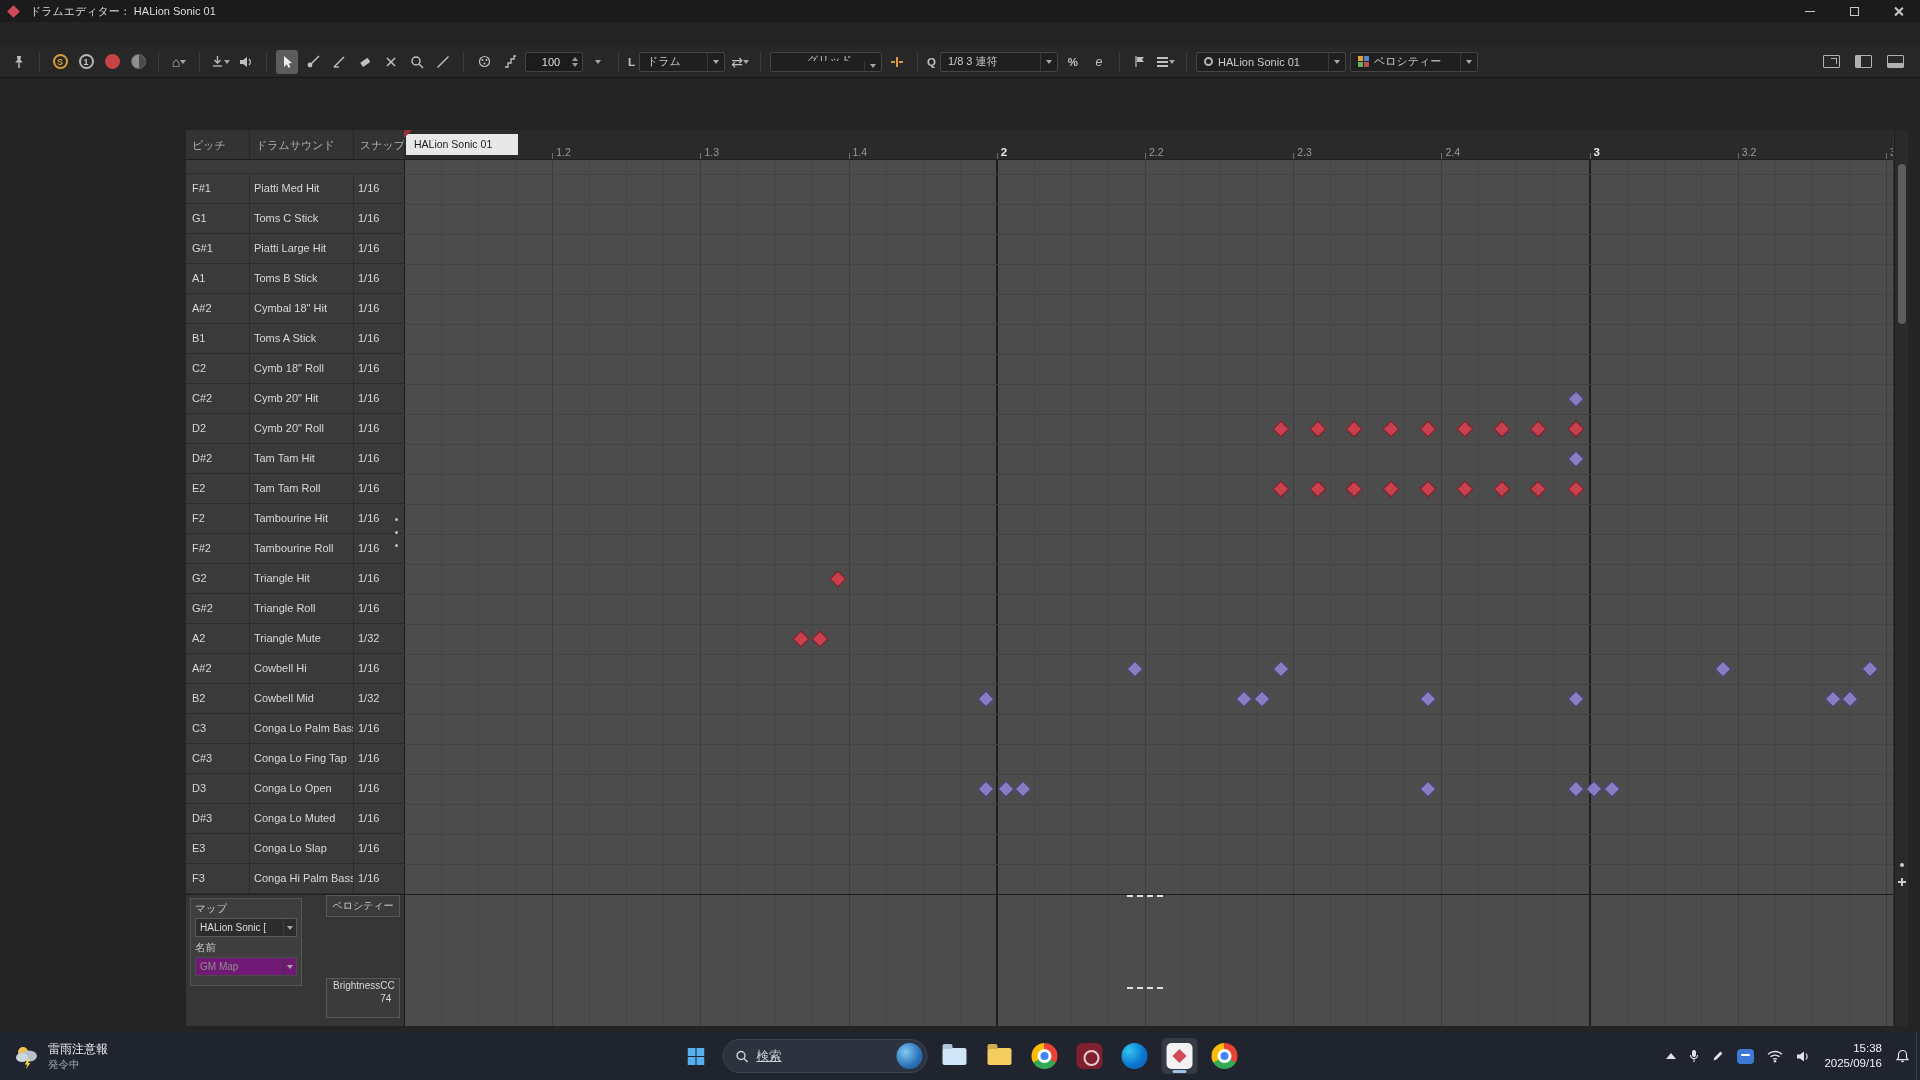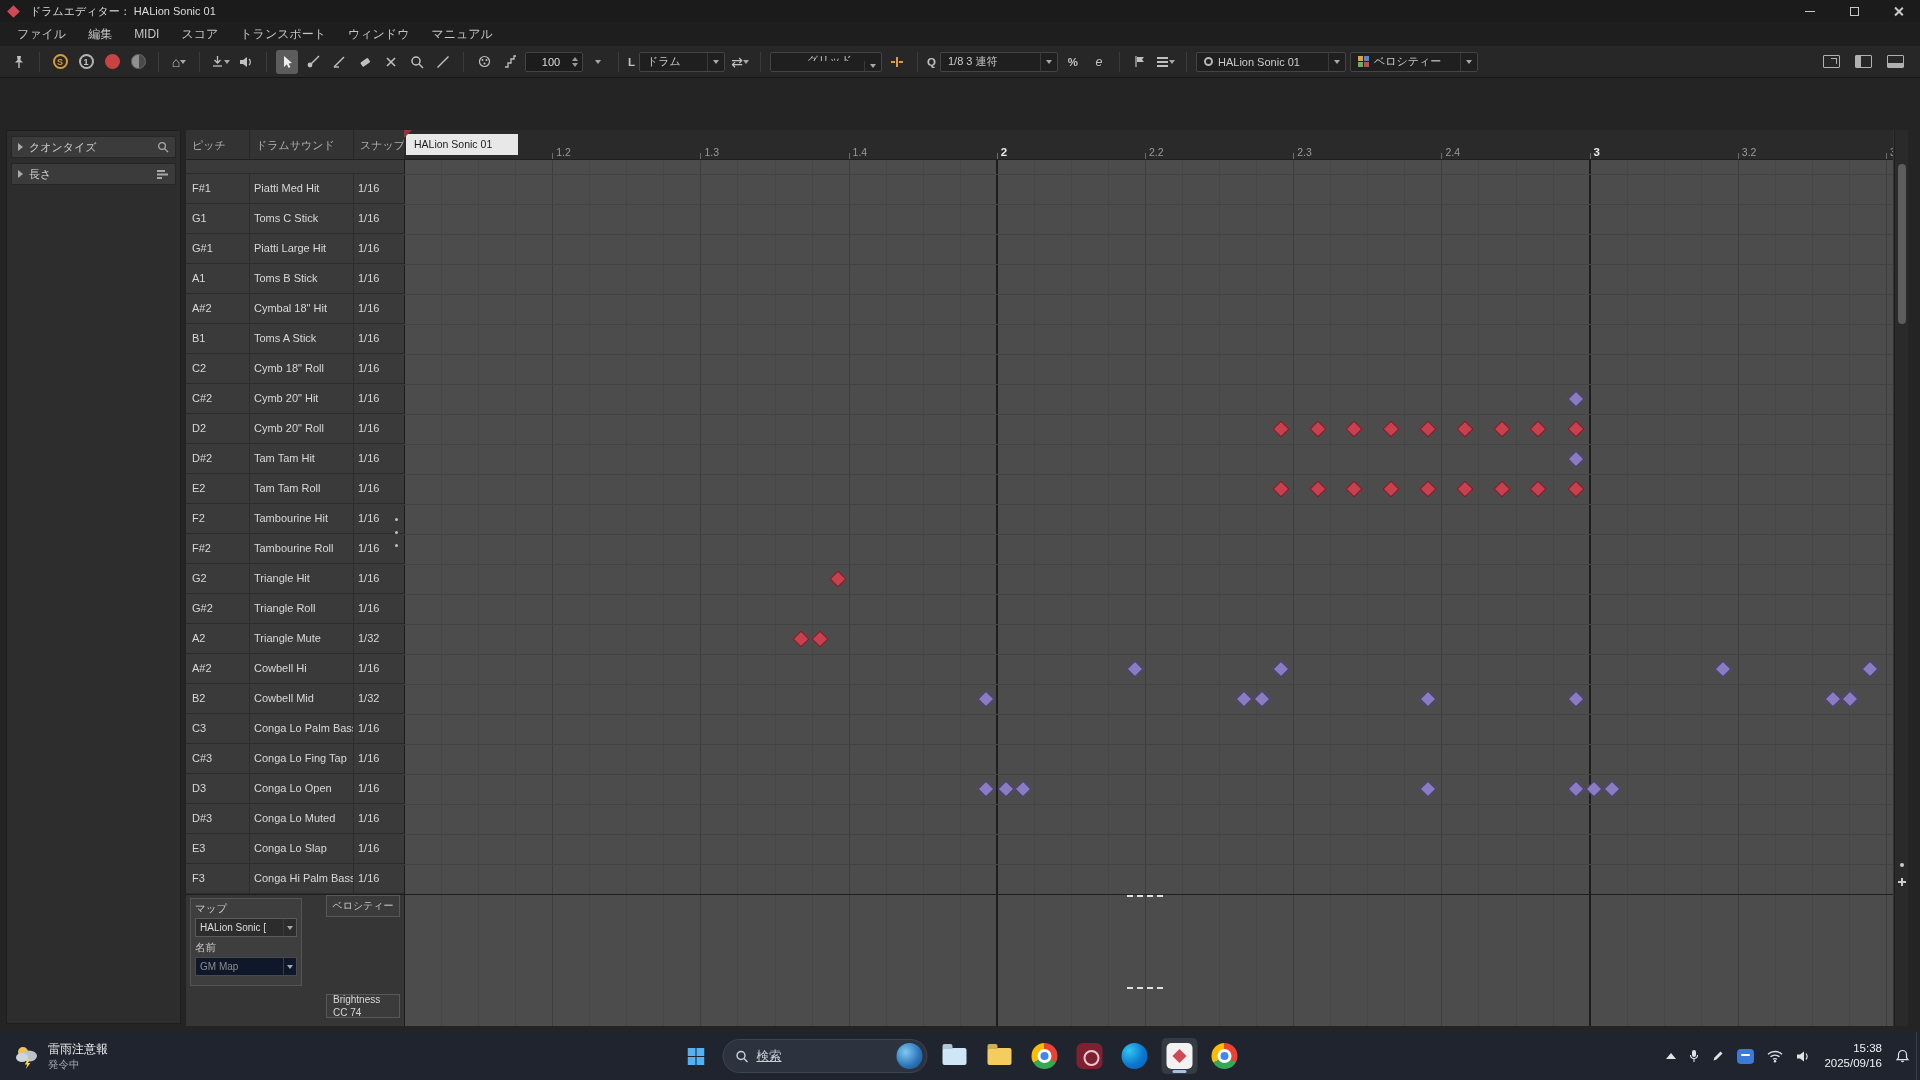--- a/index.html
+++ b/index.html
@@ -104,26 +104,26 @@
   .note.purple{background:var(--note-purple);border:1px solid #3f3868;}
 
   .split-dots{position:absolute;left:209px;top:388px;width:4px;}
   .split-dots i{display:block;width:3px;height:3px;border-radius:50%;background:#c0c0c0;margin-bottom:10px;}
 
   .ctrl-left{position:absolute;left:0;top:764px;width:218px;height:132px;background:#363636;border-top:1px solid #1f1f1f;}
   .map-box{position:absolute;left:4px;top:3px;width:112px;height:88px;background:#3e3e3e;border:1px solid #555;padding:3px 4px;}
   .map-label{font-size:10.5px;color:#c8c8c8;}
   .mini-select{margin-top:2px;height:19px;background:#2c2c2c;border:1px solid #5a5a5a;display:flex;align-items:center;
     font-size:10px;color:#ddd;padding-left:4px;overflow:hidden;white-space:nowrap;}
-  .mini-select.dim{background:#0f172a;border-color:#4a4a4a;color:#8d8d8d;}
+  .mini-select.dim{background:#701a75;border-color:#4a4a4a;color:#8d8d8d;}
   .mini-select .sel-caret{padding:0 3px;}
   .lane-tab{position:absolute;right:4px;top:0;width:74px;height:22px;background:#3b3b3b;border:1px solid #585858;
     font-size:10px;color:#c9c9c9;display:flex;align-items:center;justify-content:center;white-space:nowrap;overflow:hidden;}
-  .cc-tab{position:absolute;right:4px;bottom:8px;width:74px;height:24px;background:#3b3b3b;border:1px solid #585858;
-    font-size:10px;color:#d8d8d8;display:flex;flex-direction:column;justify-content:center;padding-left:6px;line-height:1.3;}
+  .cc-tab{position:absolute;right:4px;bottom:8px;width:74px;height:40px;background:#3b3b3b;border:1px solid #585858;
+    font-size:10px;color:#d8d8d8;display:flex;justify-content:center;padding-left:6px;line-height:1.3;}
 
   .ctrl-lane{position:absolute;left:218px;top:764px;width:1489px;height:132px;background:#4c4c4c;border-top:1px solid #1f1f1f;overflow:hidden;}
   .dash{position:absolute;width:36px;border-top:2px dashed #e0e0e0;left:723px;}
 
   .vscroll{position:absolute;left:1708px;top:0;width:14px;height:896px;background:#2a2a2a;border-left:1px solid #1e1e1e;}
   .vthumb{position:absolute;left:3px;top:34px;width:8px;height:160px;background:#5d5d5d;border-radius:4px;}
   .vdot{position:absolute;left:5px;top:733px;width:4px;height:4px;border-radius:50%;background:#ccc;}
   .vplus{position:absolute;left:3px;top:748px;width:8px;height:8px;}
   .vplus::before{content:"";position:absolute;left:0;top:3px;width:8px;height:1.5px;background:#ccc;}
   .vplus::after{content:"";position:absolute;left:3px;top:0;width:1.5px;height:8px;background:#ccc;}
@@ -176,29 +176,20 @@
         </span>
       <span class="win-btn">
           <span class="g-max"></span>
         </span>
       <span class="win-btn">
           <span class="g-close"></span>
         </span>
     </div>
   </div>
 
-  <div class="menubar" id="menubar">
-      <span class="menu-item">ファイル</span>
-      <span class="menu-item">編集</span>
-      <span class="menu-item">MIDI</span>
-      <span class="menu-item">スコア</span>
-      <span class="menu-item">トランスポート</span>
-      <span class="menu-item">ウィンドウ</span>
-      <span class="menu-item">マニュアル</span>
-    </div>
 
   <div class="toolbar">
     <span class="tbtn">
       <svg width="14" height="14" viewBox="0 0 14 14">
           <path d="M5 1h4l-.6 4 2.6 2.5H3L5.6 5z" fill="#c0c0c0"></path>
           <line x1="7" y1="7.5" x2="7" y2="13" stroke="#c0c0c0" stroke-width="1.4"></line>
         </svg>
     </span>
     <span class="tsep"></span>
     <span class="tbtn">
@@ -380,39 +371,20 @@
         </span>
       <span class="tbtn">
           <span class="pane-ic bottom"></span>
         </span>
     </span>
   </div>
 
 
   <div class="workspace">
 
-    <div class="inspector">
-      <div class="insp-sec">
-        <span class="tri-right"></span>
-        <span class="insp-label">クオンタイズ</span>
-        <svg width="12" height="12" viewBox="0 0 12 12">
-            <circle cx="5" cy="5" r="3.4" fill="none" stroke="#a8a8a8" stroke-width="1.3"></circle>
-            <line x1="7.6" y1="7.6" x2="11" y2="11" stroke="#a8a8a8" stroke-width="1.3"></line>
-          </svg>
-      </div>
-      <div class="insp-sec">
-        <span class="tri-right"></span>
-        <span class="insp-label">長さ</span>
-        <svg width="13" height="12" viewBox="0 0 13 12">
-            <rect x="1" y="2" width="8" height="2" fill="#a8a8a8"></rect>
-            <rect x="1" y="5.5" width="11" height="2" fill="#a8a8a8"></rect>
-            <rect x="1" y="9" width="5" height="2" fill="#a8a8a8"></rect>
-          </svg>
-      </div>
-    </div>
 
     <div class="editor">
       <div class="list-header">
         <span class="lh-cell lh0">ピッチ</span>
         <span class="lh-cell lh1">ドラムサウンド</span>
         <span class="lh-cell lh2">スナップ</span>
       </div>
 
       <div class="ruler" id="ruler">
         <span class="part-marker"></span>

